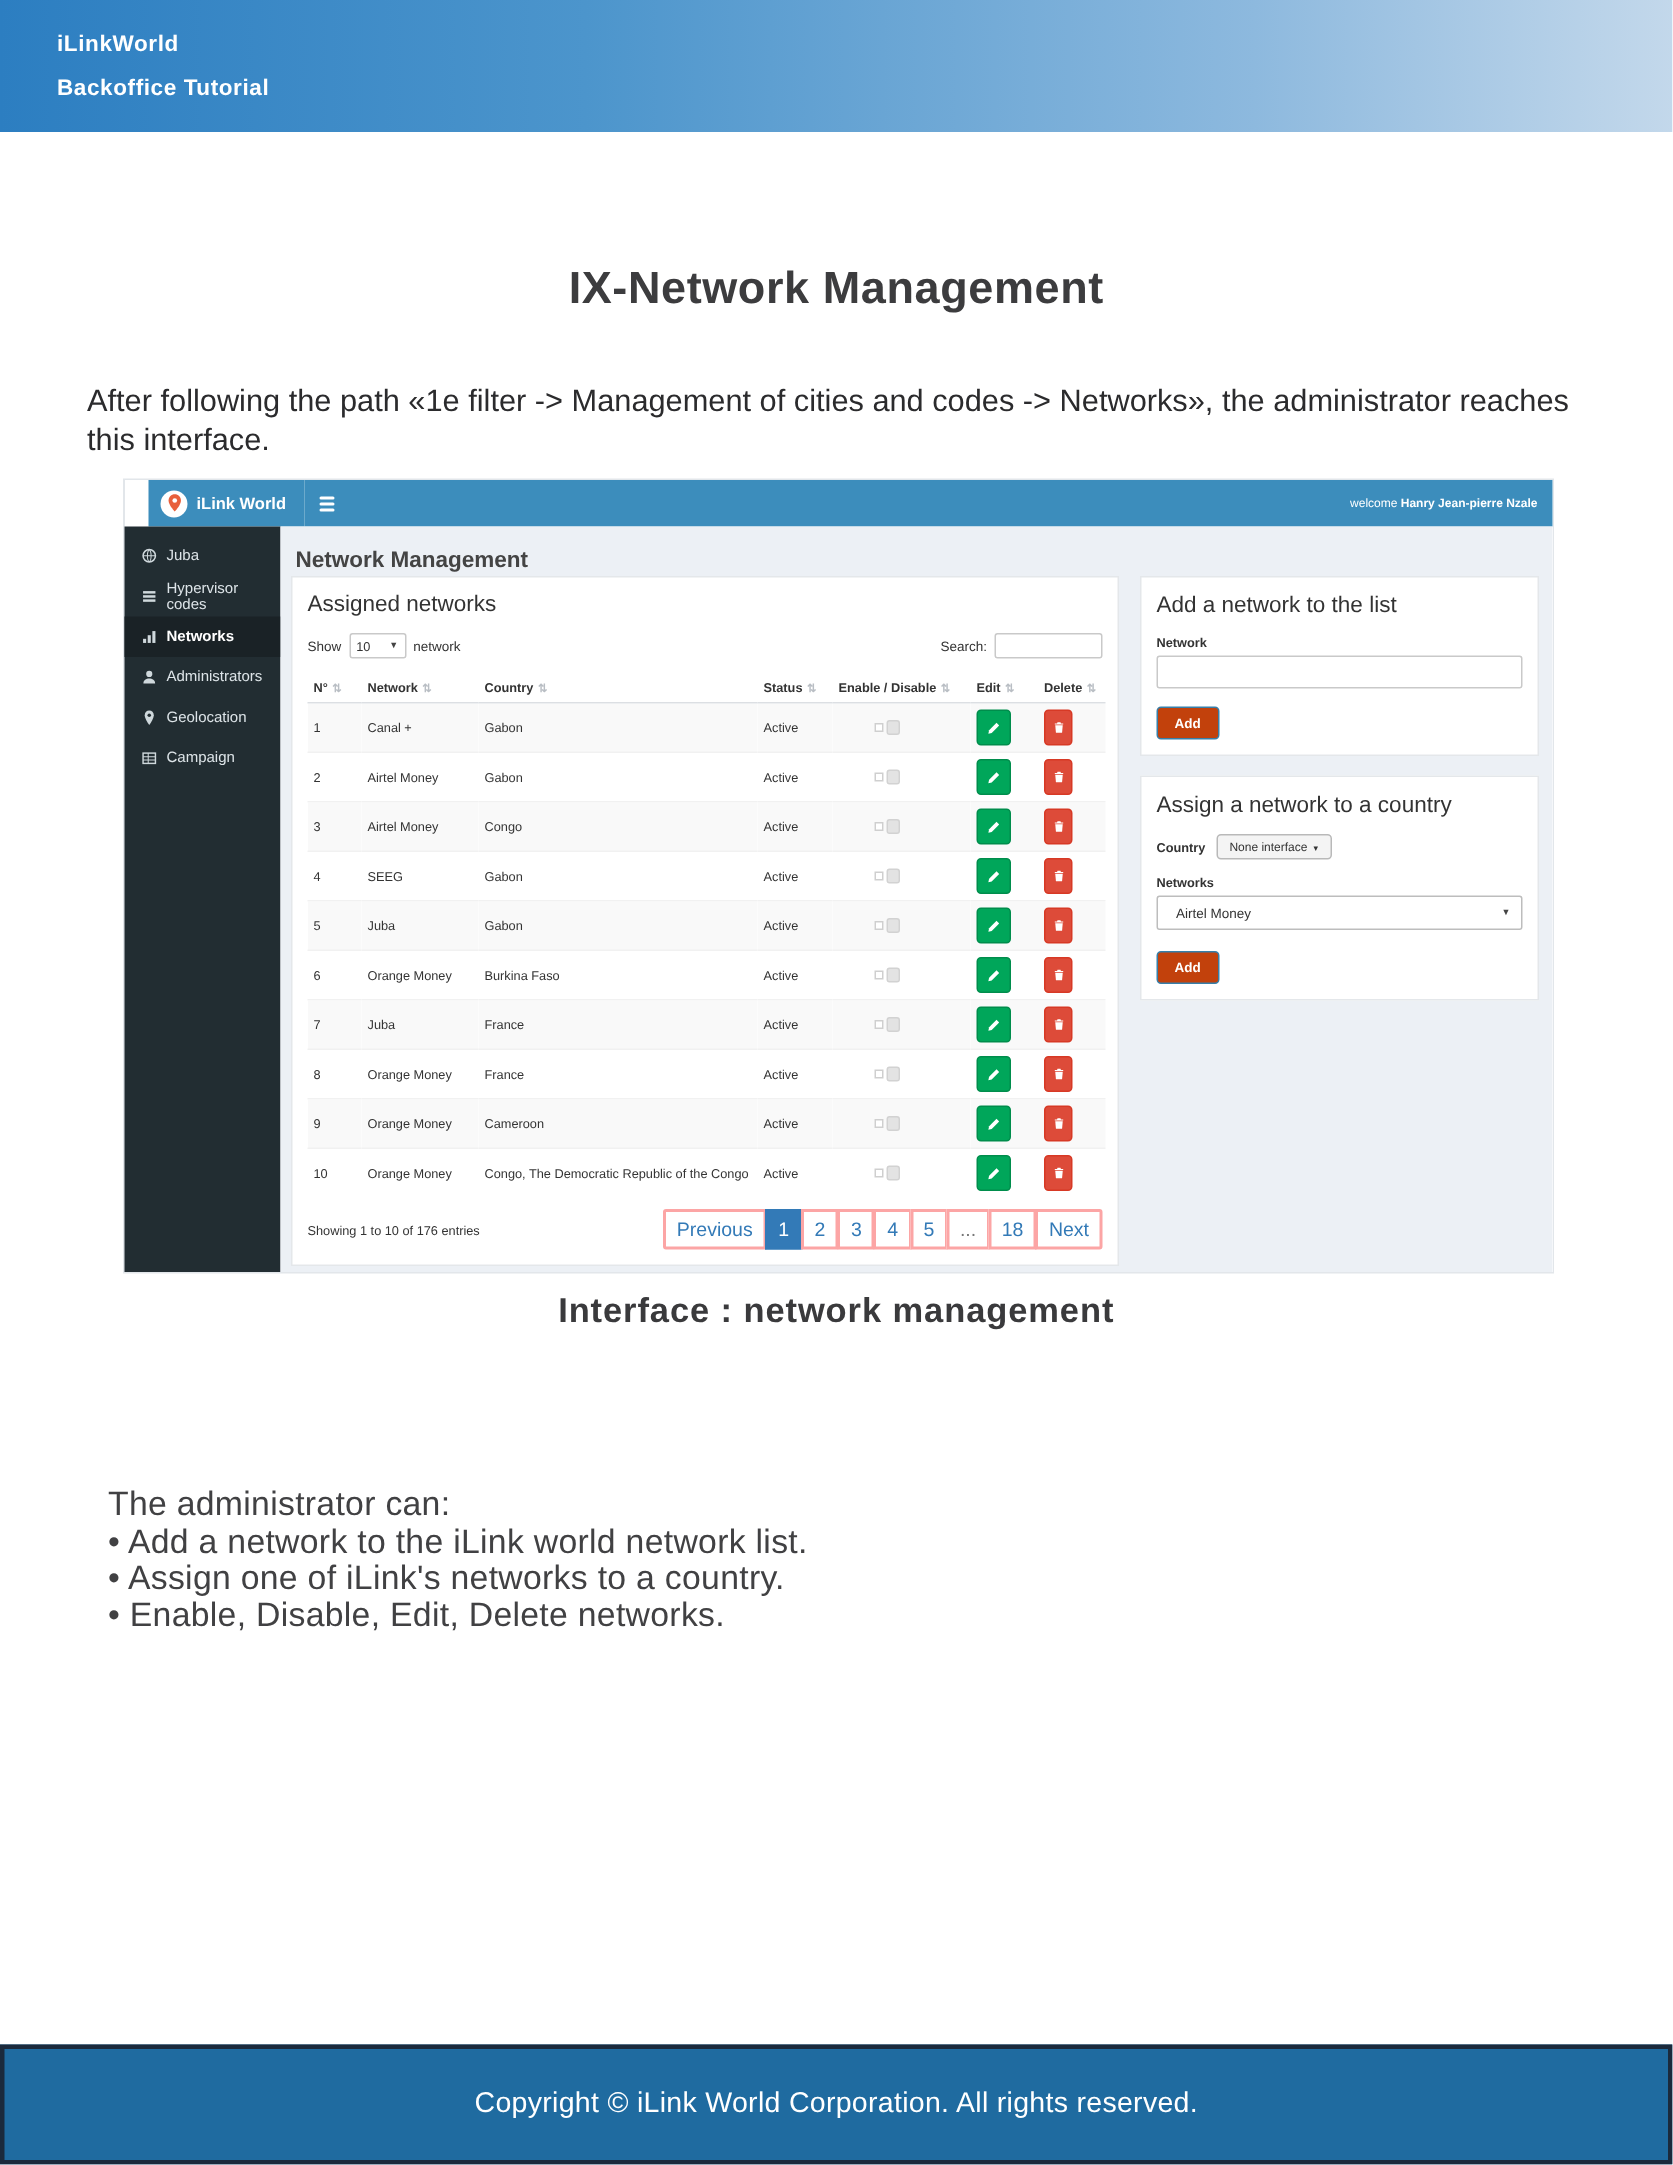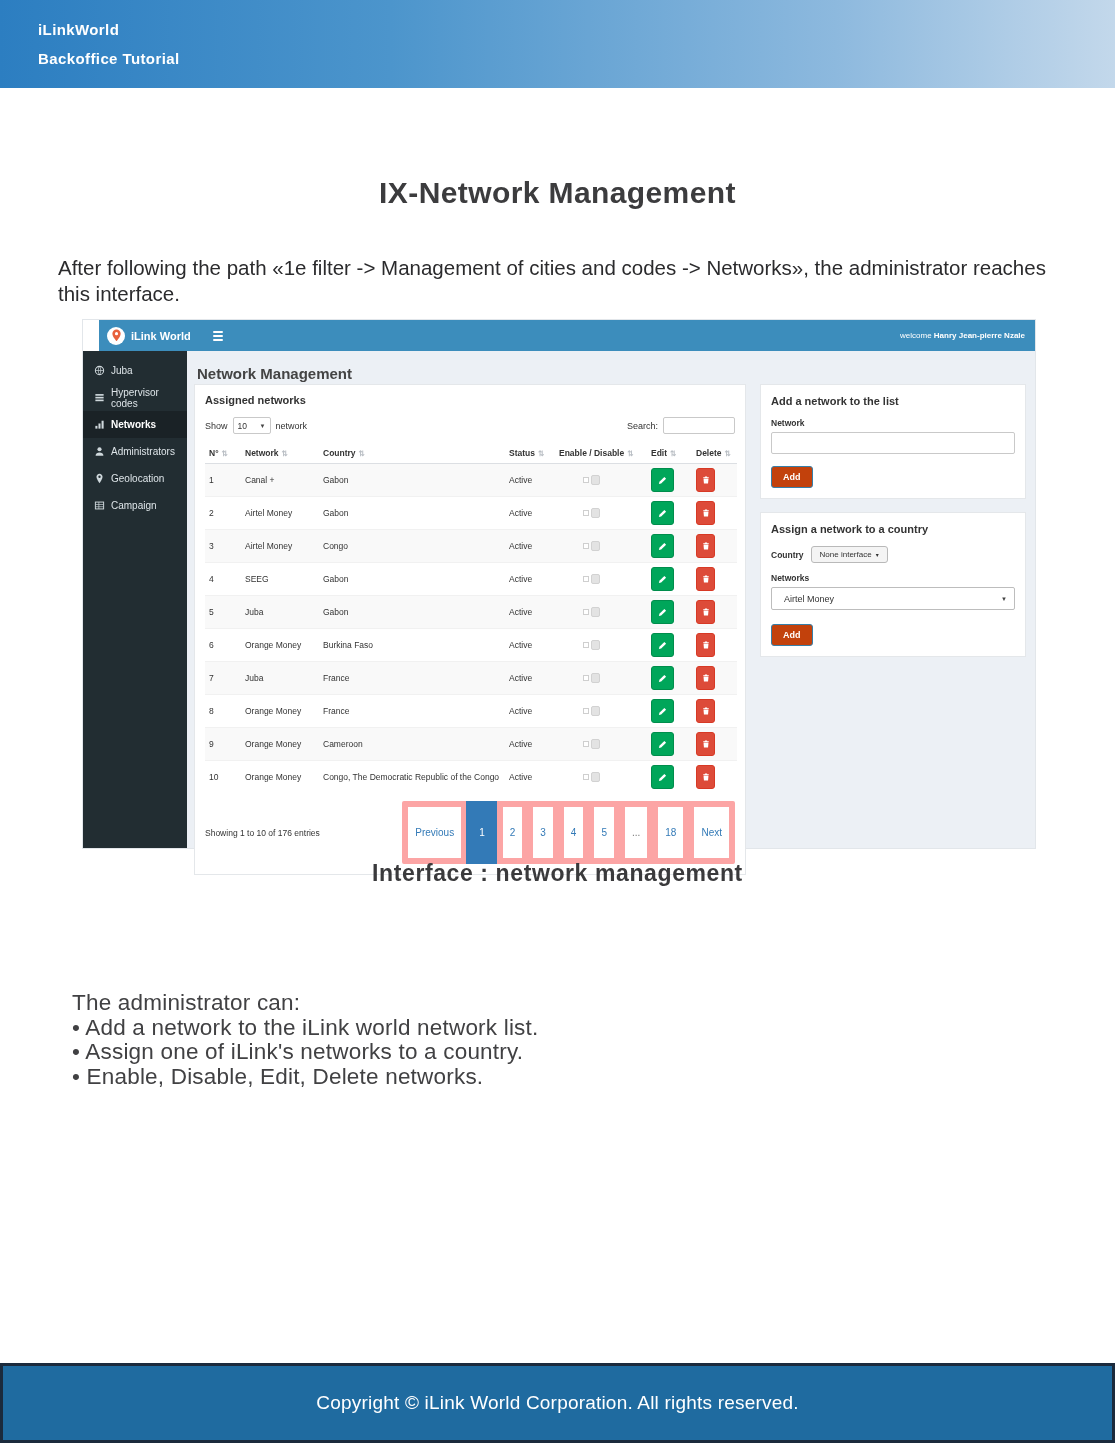--- a/index.html
+++ b/index.html
@@ -60,21 +60,21 @@
     color:#dde4e8;font-size:10px;cursor:pointer;}
   .side-item.active{background:#1a2226;color:#fff;font-weight:bold;}
   .side-item .ic{width:12px;height:12px;display:inline-flex;align-items:center;justify-content:center;flex:0 0 12px;}
   .s-main{flex:1;background:#ecf0f5;box-sizing:border-box;padding:11px 9px 0 7px;min-width:0;}
   .m-title{font-size:15px;font-weight:bold;color:#444;margin:3px 0 2px 3px;}
   .m-cols{display:flex;gap:14px;align-items:flex-start;}
   .panel{background:#fff;border:1px solid #e4e7ea;box-sizing:border-box;}
   .p-left{width:552px;padding:9px 10px 10px;}
   .right-col{width:266px;display:flex;flex-direction:column;gap:13px;}
   .p-right{width:266px;padding:10px;}
-  .p-title{font-size:11px;font-weight:bold;color:#333;margin-bottom:11px;}
+  .p-title{font-size:15px;font-weight:normal;color:#333;margin-bottom:11px;}
   
   .ctrl-row{display:flex;justify-content:space-between;align-items:center;
     margin-bottom:9px;font-size:9px;color:#333;}
   .ctrl-left,.ctrl-right{display:flex;align-items:center;gap:5px;}
   .mini-select{width:38px;height:17px;border:1px solid #c9c9c9;border-radius:2px;background:#fff;
     display:inline-flex;align-items:center;justify-content:space-between;
     padding:0 4px;box-sizing:border-box;font-size:8.5px;cursor:pointer;}
   .mini-select .caret{font-size:6px;color:#444;}
   .search-input{width:72px;height:17px;border:1px solid #c9c9c9;border-radius:2px;
     box-sizing:border-box;font-size:9px;padding:0 4px;outline:none;}
@@ -94,22 +94,22 @@
   .tgl{display:inline-flex;align-items:center;gap:2px;cursor:pointer;margin-left:24px;}
   .tgl .t1{width:6px;height:6px;border:1px solid #cfcfcf;background:#fff;box-sizing:border-box;}
   .tgl .t2{width:9px;height:10px;border:1px solid #d2d2d2;background:#e3e3e3;border-radius:2px;box-sizing:border-box;}
   .btn-edit{width:21px;height:22px;background:#00a65a;border:1px solid #008d4c;border-radius:3px;
     display:inline-flex;align-items:center;justify-content:center;cursor:pointer;}
   .btn-del{width:17px;height:22px;background:#dd4b39;border:1px solid #d73925;border-radius:3px;
     display:inline-flex;align-items:center;justify-content:center;cursor:pointer;}
   
   .tbl-foot{display:flex;justify-content:space-between;align-items:center;margin-top:8px;font-size:8.5px;color:#333;}
   .pager{display:inline-flex;}
-  .pg{border:6px solid #fca5a5;background:#fff;color:#337ab7;font-size:10px;
-    padding:20px 7px;margin-left:-1px;cursor:pointer;}
+  .pg{border:2px solid #fca5a5;background:#fff;color:#337ab7;font-size:13px;
+    padding:4px 7px;margin-left:-1px;cursor:pointer;}
   .pg:first-child{margin-left:0;border-radius:2px 0 0 2px;}
   .pg:last-child{border-radius:0 2px 2px 0;}
   .pg.active{background:#337ab7;border-color:#337ab7;color:#fff;}
   .pg.dots{color:#777;cursor:default;}
   
   .fld-label{font-size:8.5px;font-weight:bold;color:#333;margin-bottom:4px;}
   .txt-input{width:100%;height:22px;border:1px solid #c9c9c9;border-radius:2px;
     box-sizing:border-box;font-size:9px;padding:0 5px;outline:none;}
   .btn-add{display:inline-block;margin-top:12px;background:#c2410c;border:1px solid #367fa9;
     color:#fff;font-size:9px;font-weight:bold;padding:5px 11px;border-radius:3px;cursor:pointer;}

